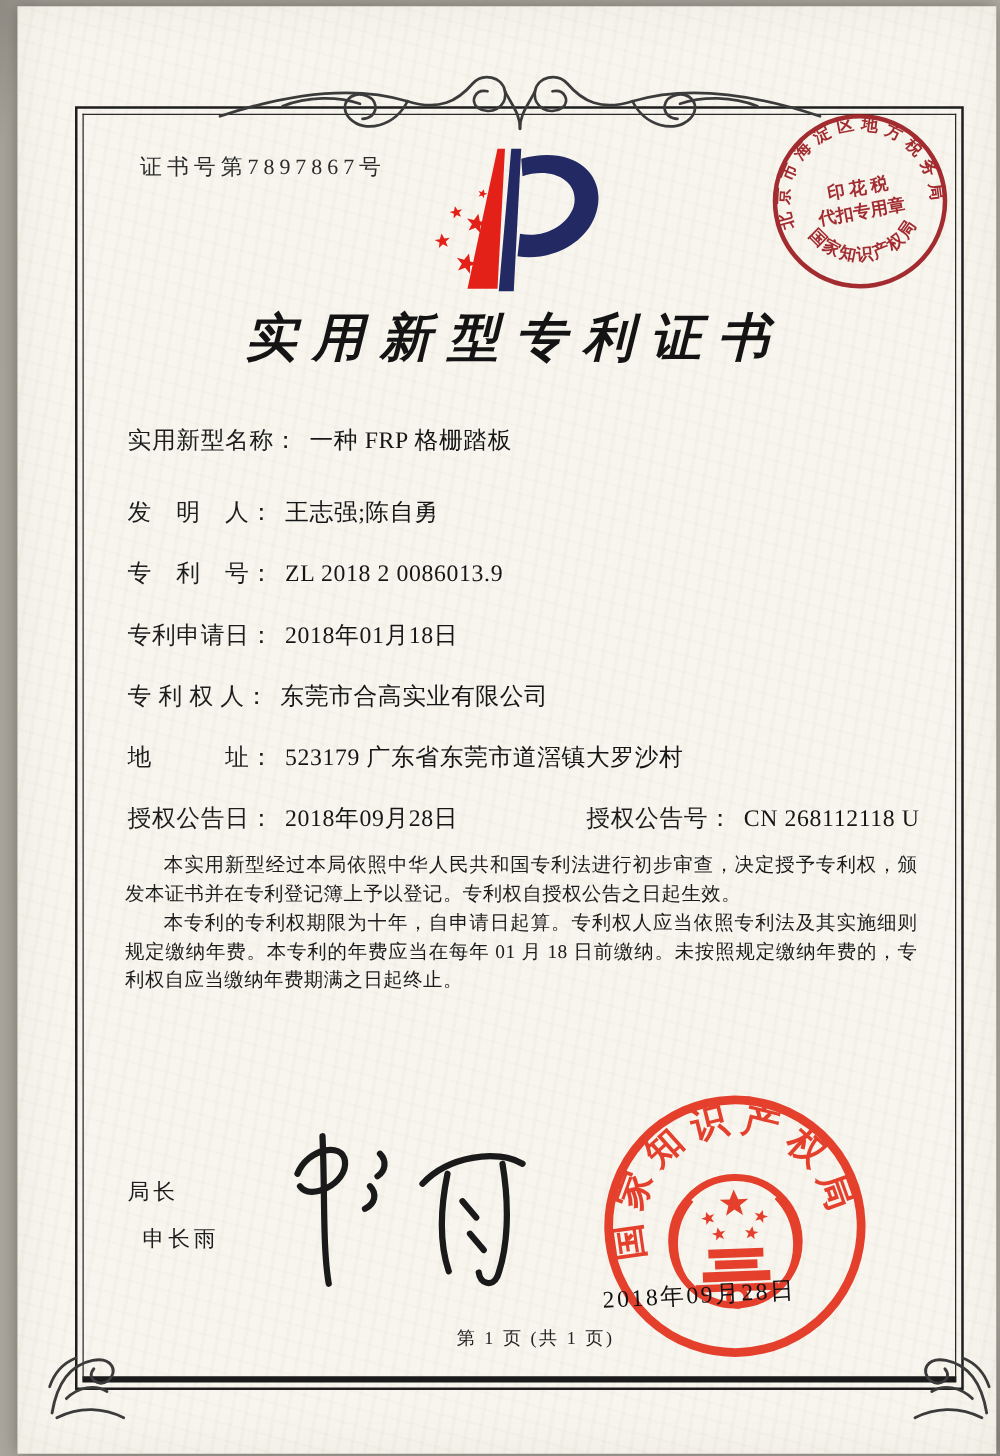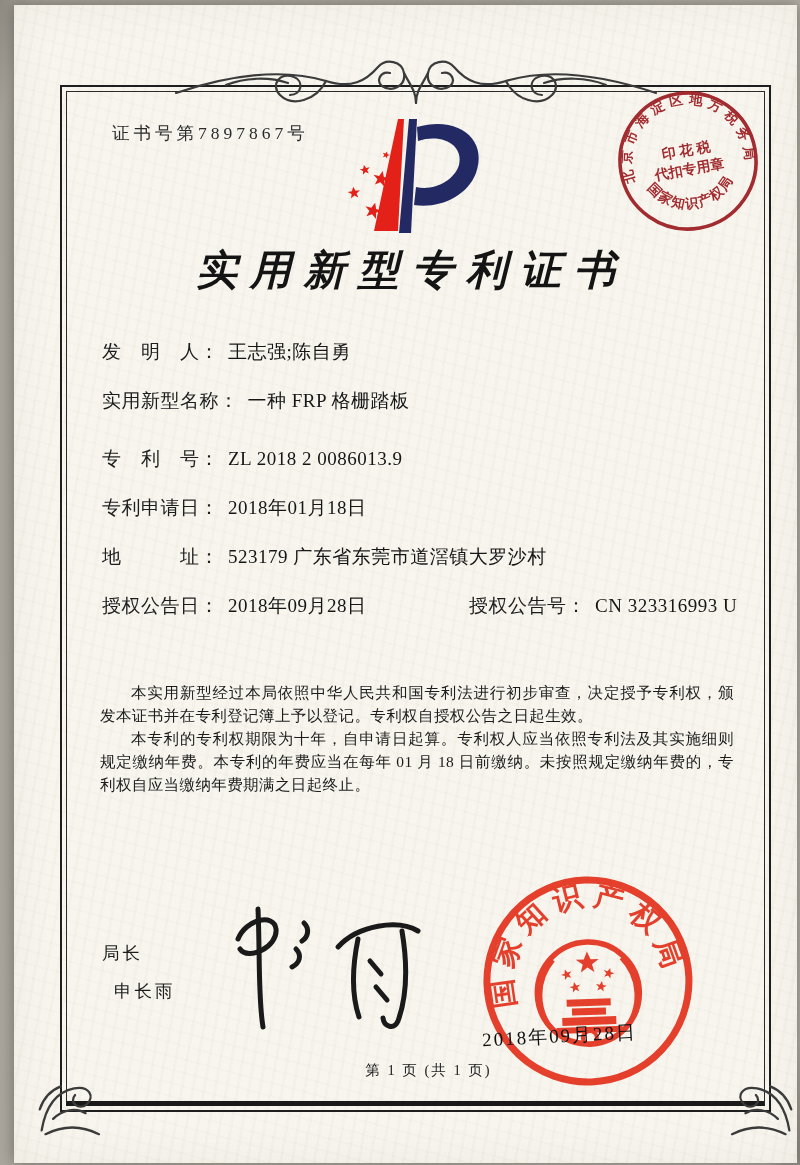--- a/index.html
+++ b/index.html
@@ -128,46 +128,50 @@
     <polygon points="64,4 70,4 64,116 40,116" fill="#e32118"></polygon>
     <g fill="#232a63">
       <polygon points="75,4 83,4 77,118 65,118"></polygon>
       <path d="M83,12 C126,0 154,26 142,58 C133,82 104,94 80,90 L82,72 C100,76 120,66 125,50 C130,30 108,18 84,26 Z"></path>
     </g>
   </svg>
 
   <div class="title">实用新型专利证书</div>
 
   <div class="fields">
-    <div class="frow">
-      <span class="flabel">发　明　人：</span>
-      <span class="fvalue">王志强;陈自勇</span>
-    </div>
     <div class="frow first">
       <span class="flabel">实用新型名称：</span>
       <span class="fvalue">一种 FRP 格栅踏板</span>
     </div>
     <div class="frow">
+      <span class="flabel">发　明　人：</span>
+      <span class="fvalue">王志强;陈自勇</span>
+    </div>
+    <div class="frow">
       <span class="flabel">专　利　号：</span>
       <span class="fvalue">ZL 2018 2 0086013.9</span>
     </div>
     <div class="frow">
       <span class="flabel">专利申请日：</span>
       <span class="fvalue">2018年01月18日</span>
+    </div>
+    <div class="frow">
+      <span class="flabel">专 利 权 人：</span>
+      <span class="fvalue">东莞市合高实业有限公司</span>
     </div>
     <div class="frow">
       <span class="flabel">地　　　址：</span>
       <span class="fvalue">523179 广东省东莞市道滘镇大罗沙村</span>
     </div>
     <div class="frow">
       <span class="flabel">授权公告日：</span>
       <span class="fvalue">2018年09月28日</span>
       <span class="grant-group">
         <span class="flabel">授权公告号：</span>
-        <span class="fvalue">CN 323316993 U</span>
+        <span class="fvalue">CN 268112118 U</span>
       </span>
     </div>
   </div>
 
   <div class="paras">
     <p>本实用新型经过本局依照中华人民共和国专利法进行初步审查，决定授予专利权，颁发本证书并在专利登记簿上予以登记。专利权自授权公告之日起生效。</p>
     <p>本专利的专利权期限为十年，自申请日起算。专利权人应当依照专利法及其实施细则规定缴纳年费。本专利的年费应当在每年 01 月 18 日前缴纳。未按照规定缴纳年费的，专利权自应当缴纳年费期满之日起终止。</p>
   </div>
 
   <div class="sig-title">局长</div>

